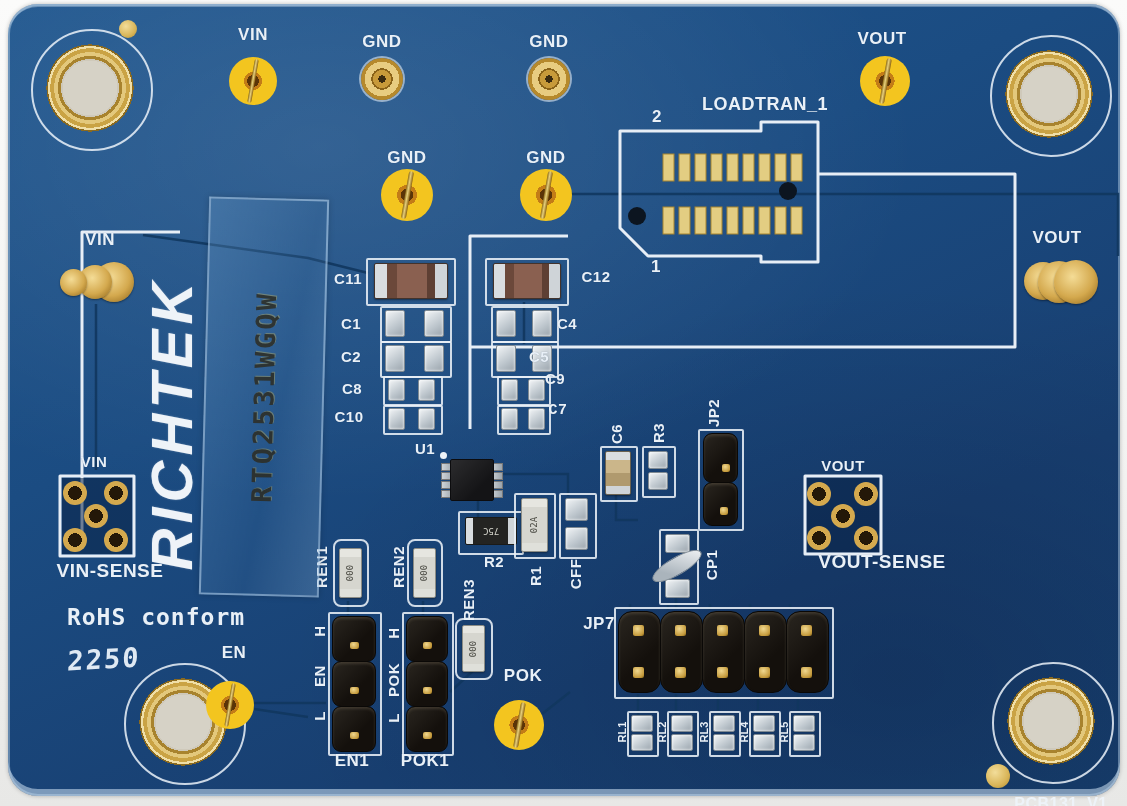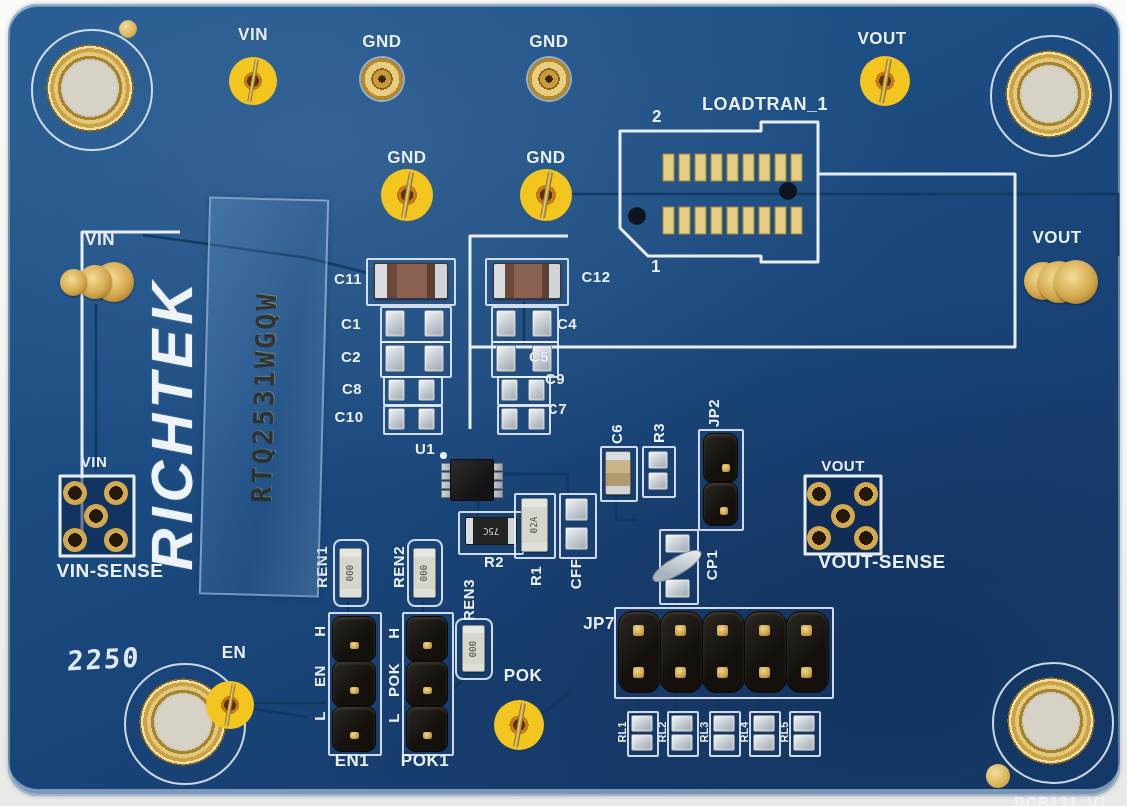--- a/index.html
+++ b/index.html
@@ -343,17 +343,18 @@
       <div class="pad" style="left:745px;top:730px;width:20px;height:15px;"></div>
   <div class="lbl xs v" style="left:776px;top:728px;">RL5</div>
   <div class="box" style="left:781px;top:707px;width:28px;height:42px;"></div>
   <div class="pad" style="left:785px;top:711px;width:20px;height:15px;"></div>
       <div class="pad" style="left:785px;top:730px;width:20px;height:15px;"></div>
 
   <div id="logo">RICHTEK</div>
   <div id="sticker">
         <span>RTQ2531WGQW</span>
       </div>
+  <div id="rohs">RoHS conform</div>
   <div id="datecode">2250</div>
   <div id="pcbver">PCB131_V1</div>
 
 </div>
 </div>
 
 </body></html>

